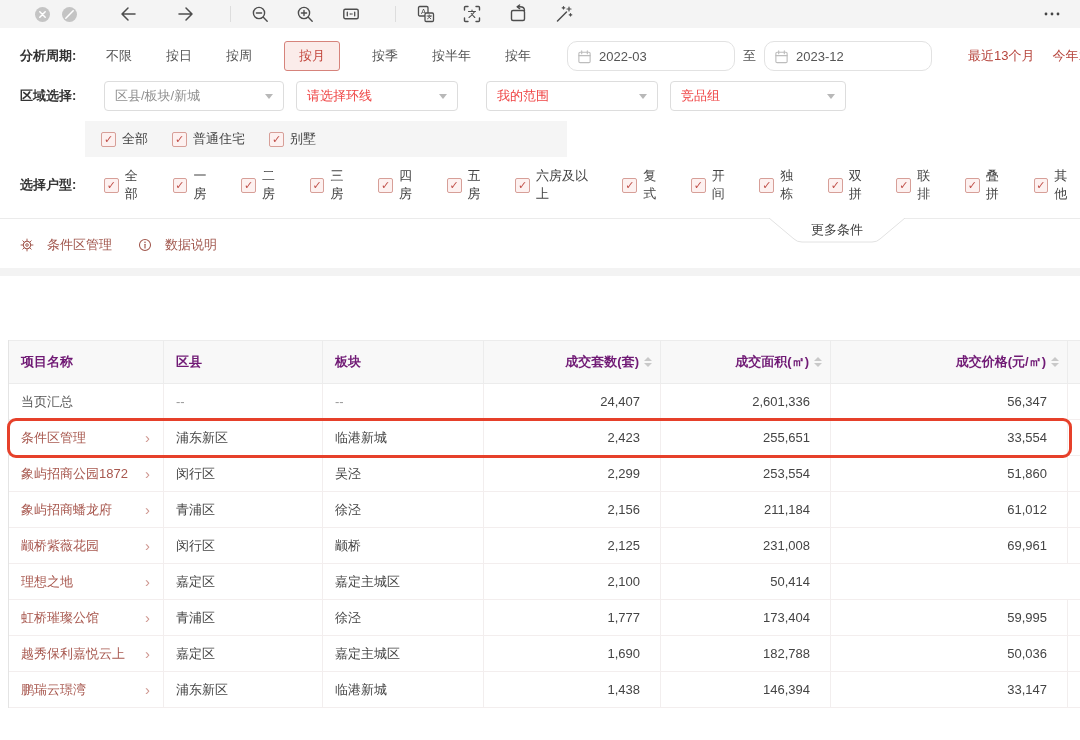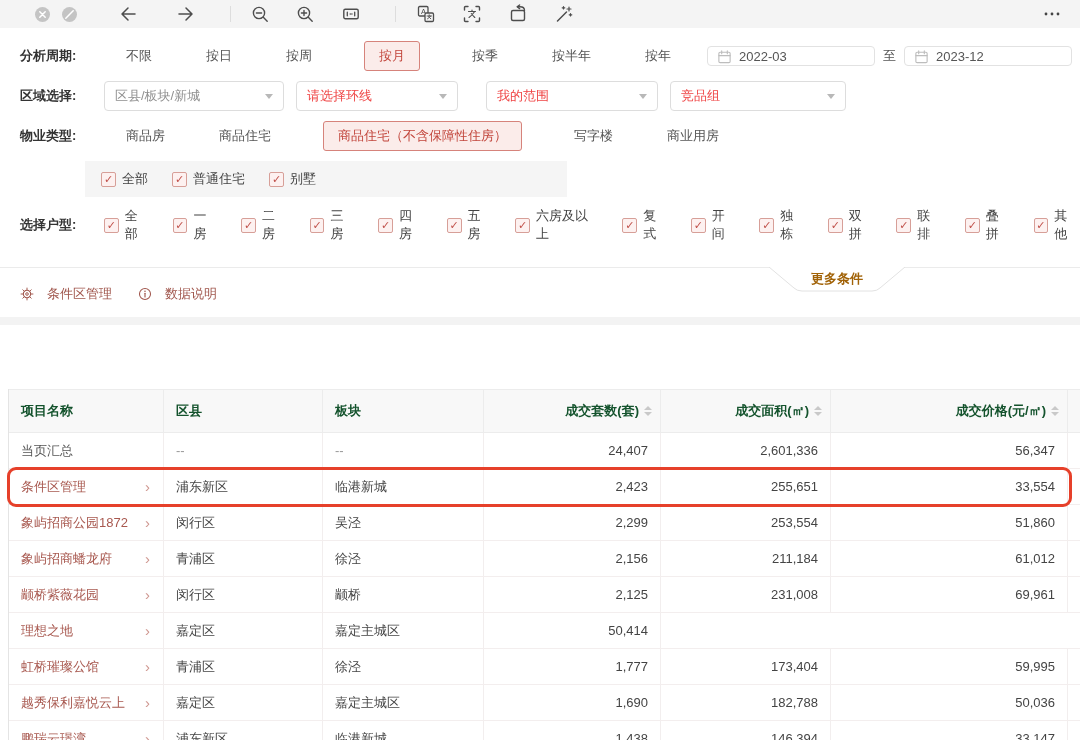--- a/index.html
+++ b/index.html
@@ -13,24 +13,24 @@
   .tb-ic { margin-right:26px; display:flex; align-items:center; cursor:pointer; }
   .tb-ic.tight { margin-right:10px; }
   .tb-sep { width:1px; height:16px; background:#ddd; margin:0 20px 0 8px; }
   .tb-more { margin-left:auto; cursor:pointer; }
 
   
   .filters { padding:13px 0 14px 20px; background:#fff; }
   .f-row { display:flex; align-items:center; margin-bottom:10px; }
   .f-label { width:84px; font-weight:bold; color:#333; flex:none; }
   .opts { display:flex; align-items:center; gap:30px; }
-  .f-opt { color:#555; cursor:pointer; padding:5px 2px; white-space:nowrap;margin-left:20px; }
+  .f-opt { color:#555; cursor:pointer; padding:5px 2px; white-space:nowrap; }
   .f-opt.sel { border:1px solid #d6837b; background:#fbecea; color:#c2463c; border-radius:3px; padding:5px 14px; }
   .date-group { display:flex; align-items:center; margin-left:34px; }
-  .date-box { width:168px; height:20px; border:1px solid #e2e2e2; border-radius:4px; background:#fff;
+  .date-box { width:168px; height:30px; border:1px solid #e2e2e2; border-radius:10px; background:#fff;
     display:flex; align-items:center; padding-left:9px; gap:7px; color:#555; cursor:pointer; }
   .to-label { margin:0 8px; color:#555; }
   .quick-links { display:flex; align-items:center; gap:18px; margin-left:36px; white-space:nowrap; }
   .quick-links a { color:#b5433b; text-decoration:none; cursor:pointer; white-space:nowrap; }
 
   .dropdowns { display:flex; align-items:center; }
   .dropdown { height:30px; border:1px solid #ddd; border-radius:4px; background:#fff; display:flex;
     align-items:center; justify-content:space-between; padding:0 10px; cursor:pointer; margin-right:12px; }
   .dropdown:nth-child(1){ width:180px; }
   .dropdown:nth-child(2){ width:162px; margin-right:28px; }
@@ -41,49 +41,49 @@
   .dd-caret { width:0; height:0; border-left:4px solid transparent; border-right:4px solid transparent;
     border-top:5px solid #b8b8b8; }
 
   .chk-strip { margin-left:65px; width:482px; height:36px; background:#f5f5f5; display:flex;
     align-items:center; padding-left:16px; gap:24px; margin-bottom:10px; }
   .chk { display:flex; align-items:center; gap:6px; cursor:pointer; }
   .chk-box { width:15px; height:15px; border:1px solid #d79f98; border-radius:2px; background:#fdf1f0;
     color:#c0504a; font-size:11px; line-height:13px; text-align:center; font-weight:bold; }
   .chk-label { color:#444; }
   .unit-opts { display:flex; align-items:center; gap:22px; flex-wrap:nowrap; }
-  .f-row.last { margin-bottom:10px; }
+  .f-row.last { margin-bottom:1px; }
 
   
   .links-row { position:relative; border-top:1px solid #ebebeb; height:50px; padding:17px 0 0 20px;
     display:flex; align-items:flex-start; gap:26px; background:#fff; }
   .mlink { display:flex; align-items:center; gap:13px; color:#a0564c; cursor:pointer; }
   .more-tab { position:absolute; left:768px; top:-1px; width:138px; height:25px; cursor:pointer; }
   .more-tab svg { position:absolute; left:0; top:0; }
-  .more-tab span { position:absolute; left:0; top:3px; width:138px; text-align:center; color:#a16207;font-weight:bold; }
+  .more-tab span { position:absolute; left:0; top:3px; width:138px; text-align:center; color:#404040; }
   .gray-band { height:8px; background:#f3f3f3; }
   .spacer { height:64px; background:#fff; }
 
   
   .table { position:relative; margin-left:8px; width:1072px; border-left:1px solid #e4e4e4; background:#fff; }
   .thead { display:grid; grid-template-columns:155px 159px 161px 177px 170px 237px 12px;
     height:44px; background:#f8f8f8; border-top:1px solid #ececec; border-bottom:1px solid #ececec; }
-  .th { display:flex; align-items:center; padding-left:12px; font-weight:bold; color:#14532d;
+  .th { display:flex; align-items:center; padding-left:12px; font-weight:bold; color:#701a75;
     border-right:1px solid #ececec; }
   .th.num { justify-content:flex-end; padding-right:8px; padding-left:0; }
   .th.empty { border-right:none; padding:0; }
   .sort { display:flex; flex-direction:column; gap:2px; margin-left:5px; cursor:pointer; }
   .car { width:0; height:0; border-left:4px solid transparent; border-right:4px solid transparent; }
   .car.up { border-bottom:4px solid #c9c9c9; }
   .car.dn { border-top:4px solid #c9c9c9; }
   .trow { display:grid; grid-template-columns:155px 159px 161px 177px 170px 237px 12px;
     height:36px; border-bottom:1px solid #f3eeee; background:#fff; }
   .td { display:flex; align-items:center; padding-left:12px; color:#444;
     border-right:1px solid #f2eeee; overflow:hidden; white-space:nowrap; }
-  .td.num { justify-content:flex-end; padding-right:12px; padding-left:0; }
+  .td.num { justify-content:flex-end; padding-right:20px; padding-left:0; }
   .td.empty { border-right:none; padding:0; }
   .pname { color:#a8584f; cursor:pointer; }
   .srow .pname { color:#555; cursor:default; }
   .chev { margin-left:auto; margin-right:13px; color:#cf9790; font-size:15px; line-height:1; cursor:pointer; }
   .dash { color:#999; }
   .annotation-box { position:absolute; left:-2px; right:8px; border:3px solid #e6402a; border-radius:9px;
     pointer-events:none; z-index:5; }
 </style>
 </head>
 <body>
@@ -222,30 +222,20 @@
             <span class="dd-text">我的范围</span>
             <i class="dd-caret"></i>
           </div>
           <div class="dropdown">
             <span class="dd-text">竞品组</span>
             <i class="dd-caret"></i>
           </div>
         </span>
     </div>
 
-    <div class="f-row">
-      <span class="f-label">物业类型:</span>
-      <span class="opts">
-          <span class="f-opt">商品房</span>
-          <span class="f-opt">商品住宅</span>
-          <span class="f-opt sel">商品住宅（不含保障性住房）</span>
-          <span class="f-opt">写字楼</span>
-          <span class="f-opt">商业用房</span>
-        </span>
-    </div>
 
     <div class="chk-strip">
         <label class="chk">
           <span class="chk-box">✓</span>
           <span class="chk-label">全部</span>
         </label>
         <label class="chk">
           <span class="chk-box">✓</span>
           <span class="chk-label">普通住宅</span>
         </label>
@@ -494,20 +484,23 @@
             <span class="pname">理想之地</span>
             <span class="chev">›</span>
           </div>
           <div class="td">
             <span>嘉定区</span>
           </div>
           <div class="td">
             <span>嘉定主城区</span>
           </div>
           <div class="td num">
+            <span>2,100</span>
+          </div>
+          <div class="td num">
             <span>50,414</span>
           </div>
           <div class="td empty"></div>
         </div>
         <div class="trow">
           <div class="td">
             <span class="pname">虹桥璀璨公馆</span>
             <span class="chev">›</span>
           </div>
           <div class="td">

